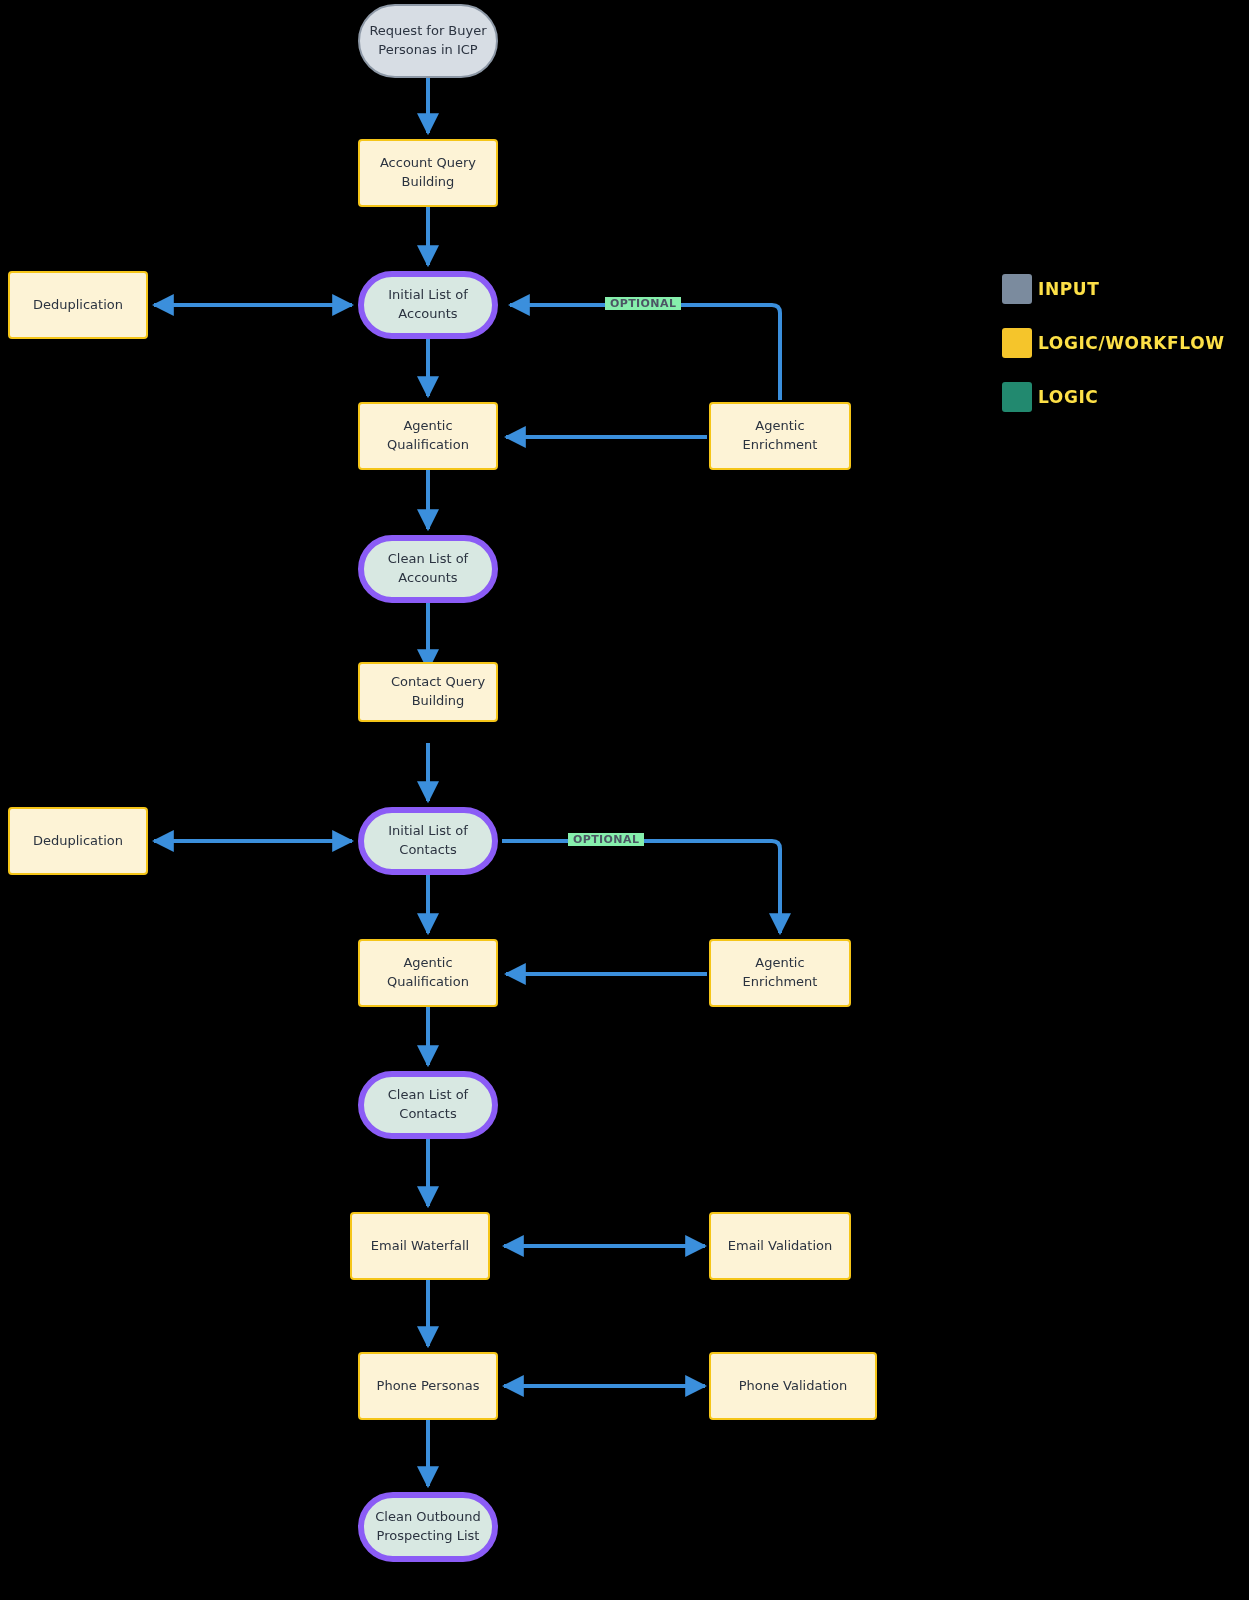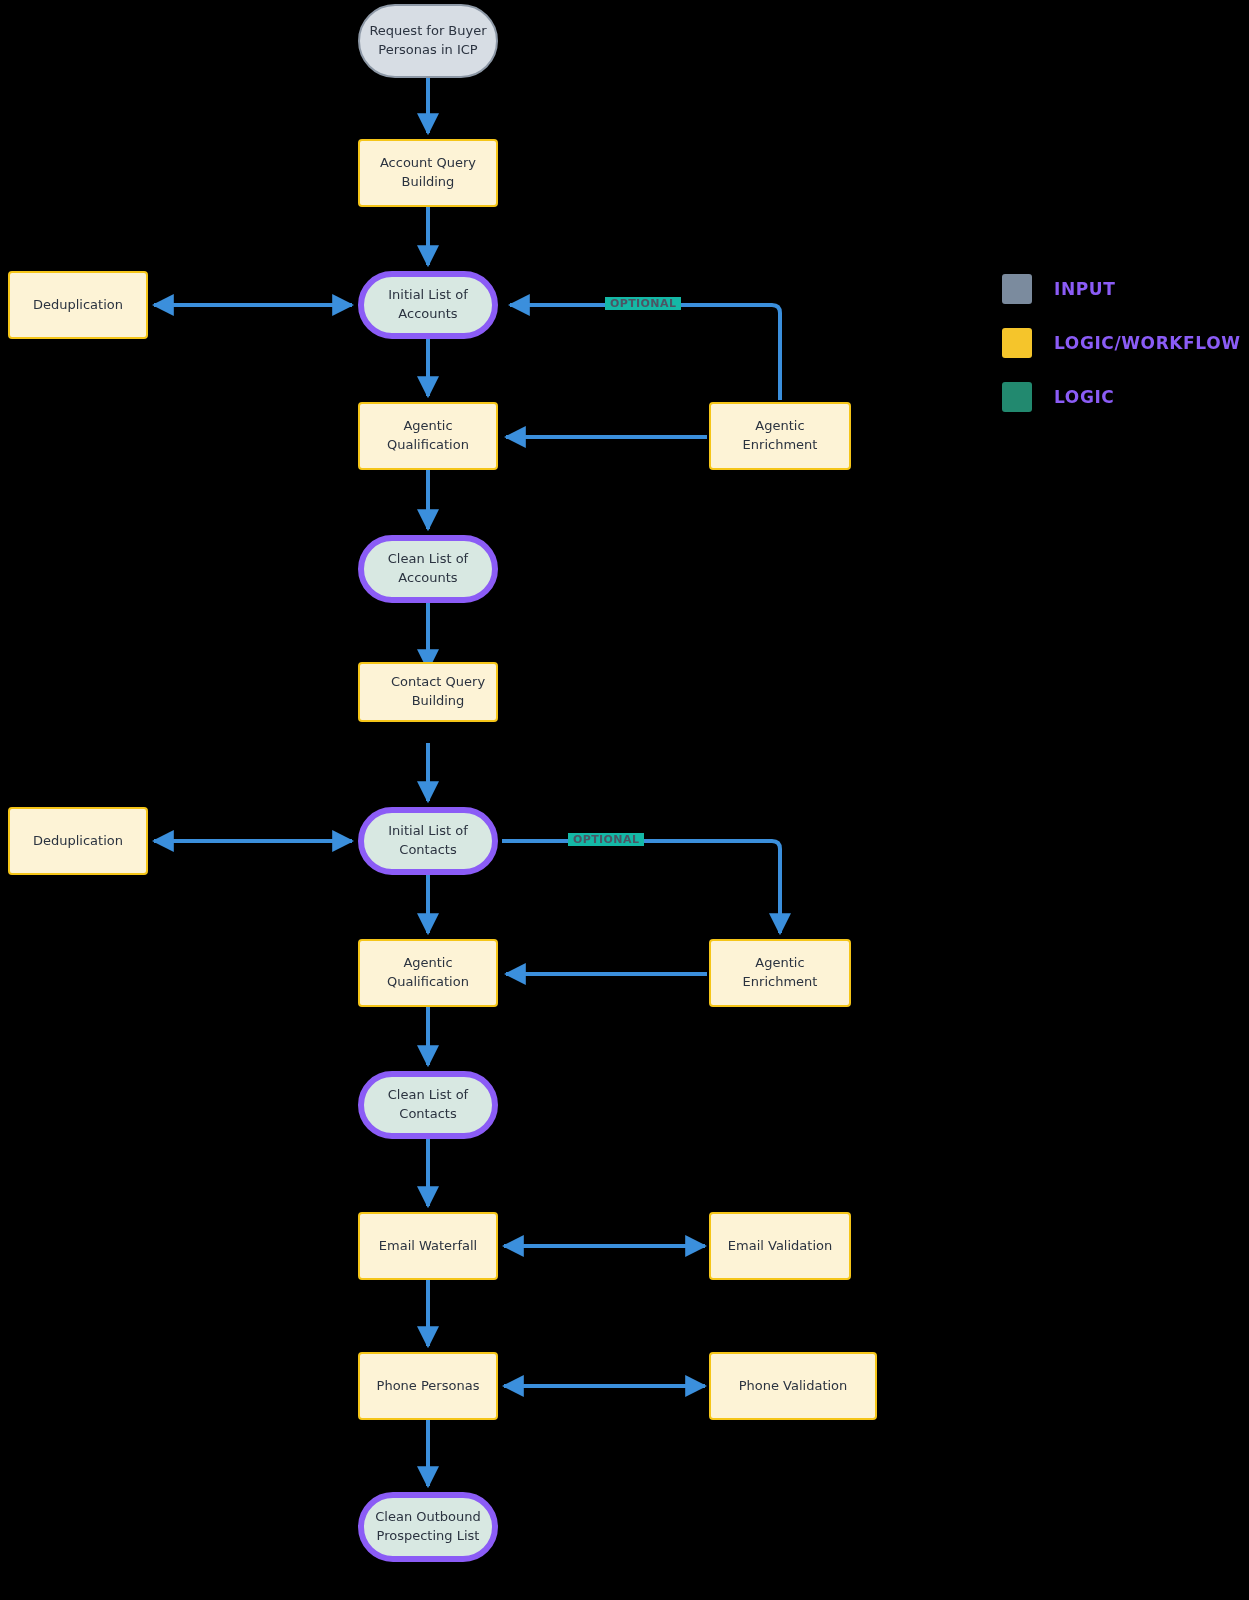--- a/index.html
+++ b/index.html
@@ -51,21 +51,21 @@
     border: 2px solid #f5c518;
     border-radius: 4px;
   }
   .edge-label {
     position: absolute;
     font-family: "DejaVu Sans", sans-serif;
     font-size: 11px;
     font-weight: bold;
     letter-spacing: 0.4px;
     color: #4c5564;
-    background: #14b8a6;
+    background: #86efac;
     padding: 0 5px;
     z-index: 6;
     white-space: nowrap;
   }
   #legend {
     position: absolute;
     left: 1002px;
     top: 262px;
     z-index: 7;
   }
@@ -75,26 +75,26 @@
     height: 54px;
     margin-bottom: 0;
   }
   .legend-swatch {
     width: 30px;
     height: 30px;
     border-radius: 3px;
     flex: 0 0 auto;
   }
   .legend-label {
-    margin-left: 22px;
+    margin-left: 6px;
     font-family: "DejaVu Sans", sans-serif;
     font-size: 17px;
     font-weight: bold;
     letter-spacing: 0.6px;
-    color: #8b5cf6;
+    color: #fde047;
     white-space: nowrap;
   }
 </style>
 </head>
 <body>
 
 <div id="stage">
 
   <svg id="edges" viewBox="0 0 1249 1600" xmlns="http://www.w3.org/2000/svg">
     <defs>
@@ -179,21 +179,21 @@
     </div>
   <div class="node node-logic" style="left: 358px; top: 939px; width: 140px; height: 68px;">
       <span>Agentic<br>Qualification</span>
     </div>
   <div class="node node-logic" style="left: 709px; top: 939px; width: 142px; height: 68px;">
       <span>Agentic<br>Enrichment</span>
     </div>
   <div class="node node-output" style="left: 358px; top: 1071px; width: 140px; height: 68px;">
       <span>Clean List of<br>Contacts</span>
     </div>
-  <div class="node node-logic" style="left: 358px; top: 1212px; width: 140px; height: 68px;">
+  <div class="node node-logic" style="left: 350px; top: 1212px; width: 140px; height: 68px;">
       <span>Email Waterfall</span>
     </div>
   <div class="node node-logic" style="left: 709px; top: 1212px; width: 142px; height: 68px; text-align: right;">
       <span>Email Validation</span>
     </div>
   <div class="node node-logic" style="left: 358px; top: 1352px; width: 140px; height: 68px;">
       <span>Phone Personas</span>
     </div>
   <div class="node node-logic" style="left: 709px; top: 1352px; width: 168px; height: 68px;">
       <span>Phone Validation</span>

